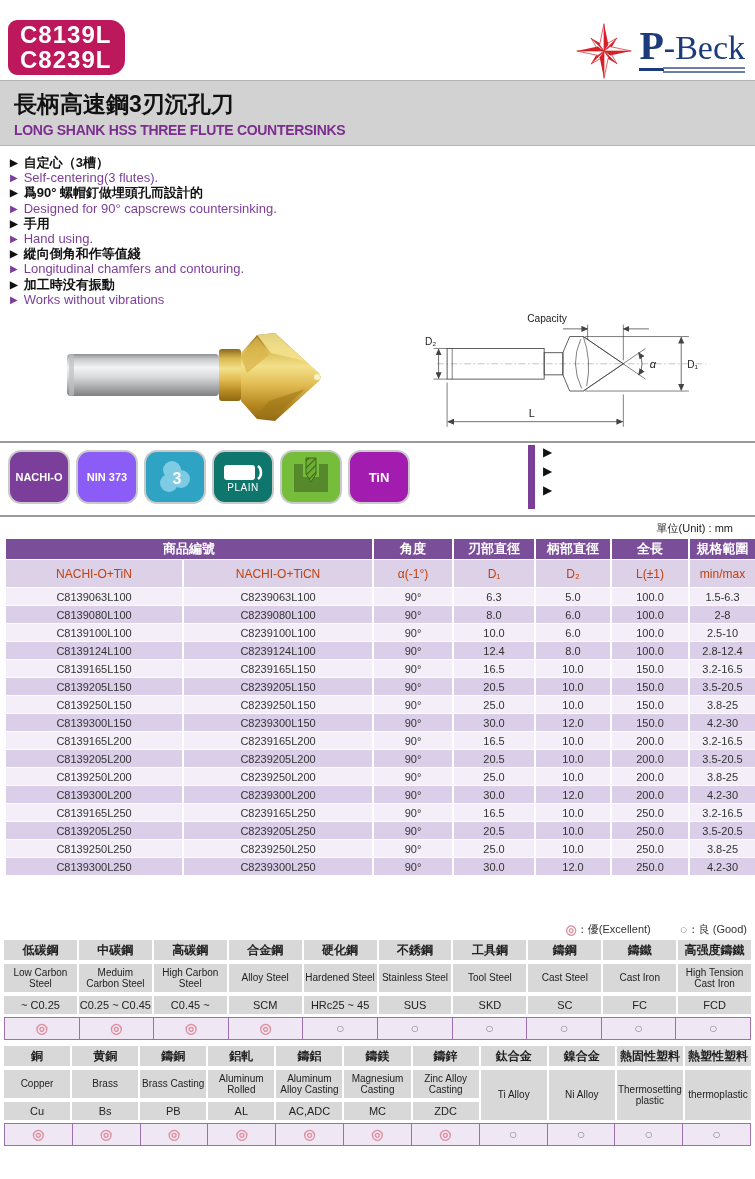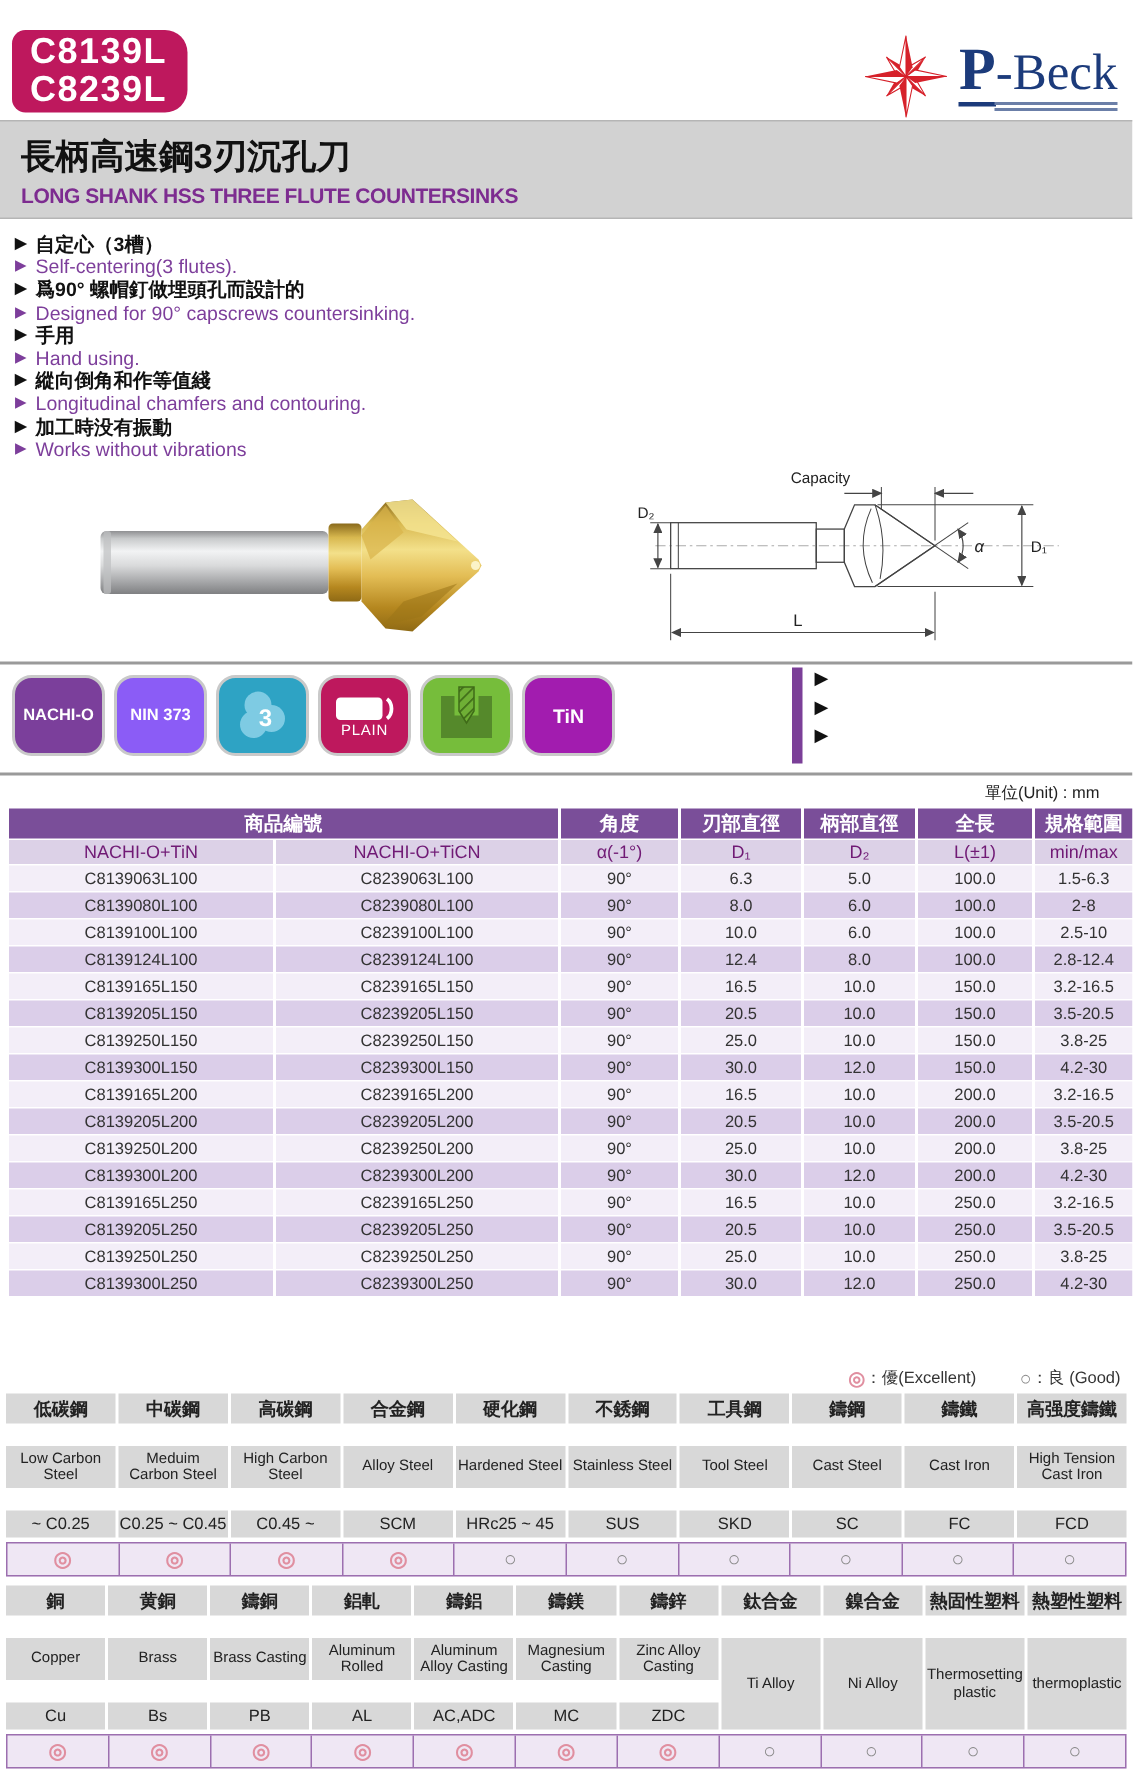--- a/index.html
+++ b/index.html
@@ -39,52 +39,52 @@
 
   .rule { border:none; border-top:2px solid #9a9a9a; margin:4px 0 0 0; }
 
   
   .badges-row { position:relative; height:68px; padding:7px 0 0 8px; display:flex; gap:6px; align-items:flex-start; }
   .badge { width:62px; height:54px; border-radius:13px; border:2px solid #C9C9C9; color:#fff;
            display:flex; flex-direction:column; align-items:center; justify-content:center; }
   .badge-nachi { background:#7B3F9B; font-size:11px; font-weight:bold; }
   .badge-nin { background:#8b5cf6; font-size:11px; font-weight:bold;align-items:center; }
   .badge-three { background:#2EA3C4; }
-  .badge-plain { background:#be185d; font-size:10px; }
+  .badge-plain { background:#0f766e; font-size:10px; }
   .badge-plain .plain-label { margin-top:-2px; letter-spacing:0.5px; }
   .badge-green { background:#76BD3B; }
   .badge-tin { background:#a21caf; font-size:13px; font-weight:bold; }
   .indicator-bar { position:absolute; left:528px; top:2px; width:7px; height:64px; background:#7B3F98; }
   .tri-col { position:absolute; left:543px; top:3px; display:flex; flex-direction:column; gap:6px; }
   .tri-col span { color:#111; font-size:12px; line-height:13px; }
 
   
   .unit-note { text-align:right; font-size:11px; color:#222; padding:4px 22px 2px 0; }
 
   
   table.spec { border-collapse:separate; border-spacing:2px 1px; width:747px; margin-left:4px; table-layout:fixed; }
   table.spec th, table.spec td { text-align:center; vertical-align:middle; overflow:hidden; }
   tr.h1 th { background:#7A4E99; color:#fff; font-size:13px; font-weight:bold; height:20px; }
   tr.h2 th { background:#A286BE; color:#fff; font-size:11px; font-weight:normal; height:34px; line-height:13px; }
-  tr.h3 th { background:#DCD1E7; color:#701a75; font-size:12px; font-weight:normal; height:16px; }
+  tr.h3 th { background:#DCD1E7; color:#c2410c; font-size:12px; font-weight:normal; height:27px; }
   table.spec tbody td { font-size:11px; color:#333; height:17px; }
   table.spec tbody tr.odd td { background:#F3EEF8; }
   table.spec tbody tr.even td { background:#DBCEE9; }
 
   
   .legend { text-align:right; font-size:11px; color:#333; margin:46px 8px 3px 0; }
   .legend .sym { font-size:13px; vertical-align:-1px; }
   .legend .group { margin-left:26px; }
   .sym.excellent { color:#E08FA0; font-weight:bold; }
   .sym.good { color:#8A8A8A; }
 
   
   .mat-block { width:747px; margin:0 0 6px 4px; }
   .mat-cols { display:flex; gap:2px; }
-  .mat-col { flex:1 1 0; display:flex; flex-direction:column; gap:15px; }
+  .mat-col { flex:1 1 0; display:flex; flex-direction:column; gap:4px; }
   .mat-zh { background:#D8D8D8; font-size:12px; font-weight:bold; text-align:center; height:20px; line-height:20px; }
   .mat-en { background:#D8D8D8; font-size:10px; text-align:center; line-height:11.5px; flex:1 1 auto;
             display:flex; align-items:center; justify-content:center; padding:2px 1px; min-height:28px; }
   .mat-code { background:#D8D8D8; font-size:11px; text-align:center; height:18px; line-height:18px; }
   .mat-sym-strip { display:flex; border:1px solid #9C6FAF; background:#EFE7F4; margin-top:3px; height:23px; }
   .mat-sym { flex:1 1 0; text-align:center; font-size:14px; line-height:21px; border-left:1px solid #9C6FAF; }
   .mat-sym:first-child { border-left:none; }
   .mat-sym.excellent { color:#E08FA0; font-weight:bold; }
   .mat-sym.good { color:#8A8A8A; }
 </style>

